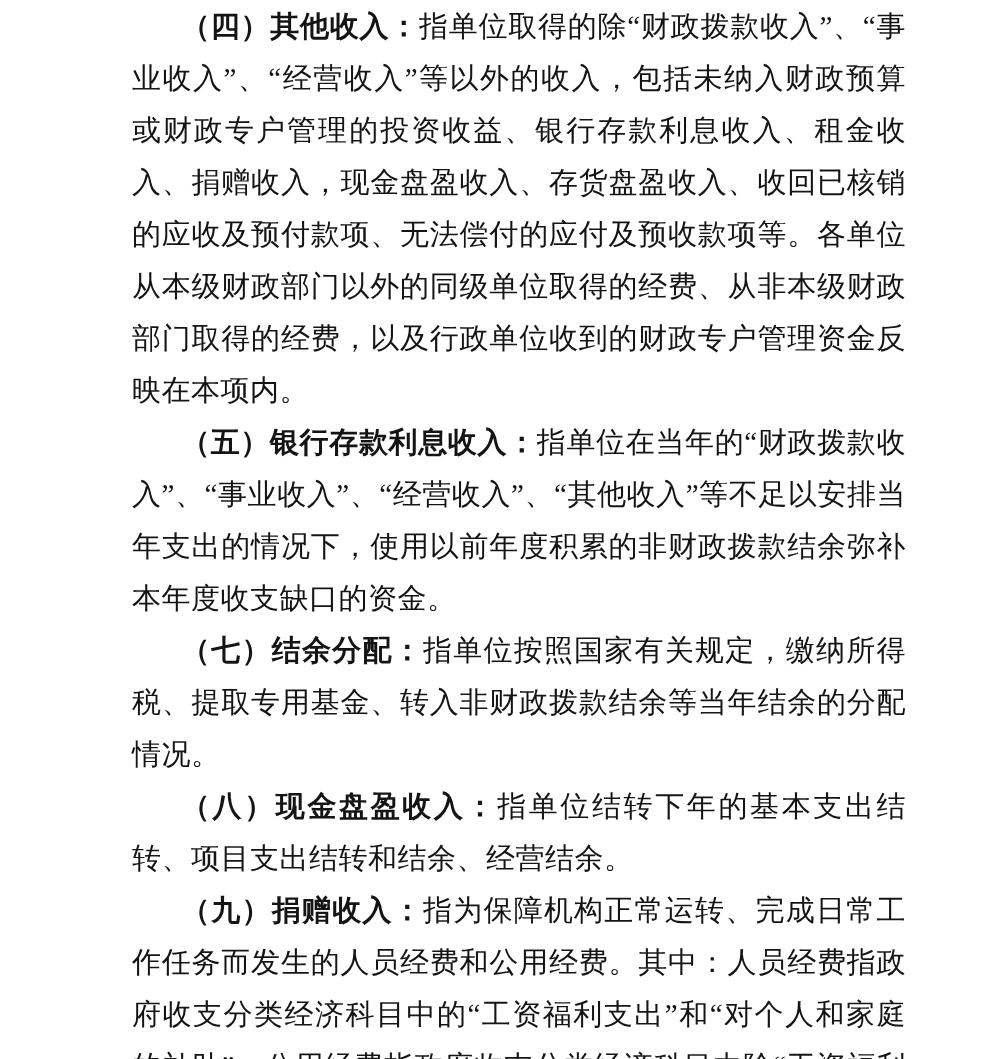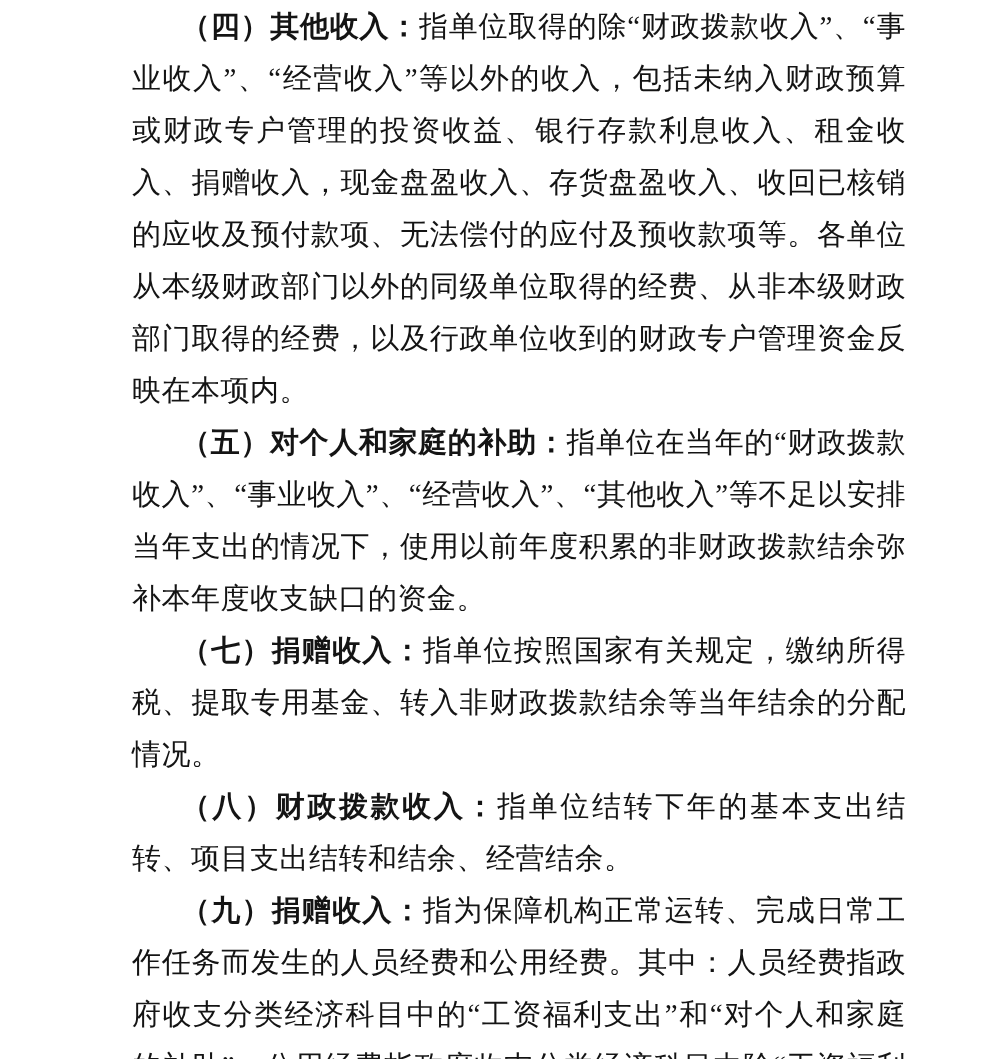--- a/index.html
+++ b/index.html
@@ -38,22 +38,22 @@
     font-weight: normal;
   }
 </style>
 </head>
 <body>
 
 <div class="page">
 
   <p class="doc-para"><span class="para-label">（四）其他收入：</span><span class="para-body">指单位取得的除“财政拨款收入”、“事业收入”、“经营收入”等以外的收入，包括未纳入财政预算或财政专户管理的投资收益、银行存款利息收入、租金收入、捐赠收入，现金盘盈收入、存货盘盈收入、收回已核销的应收及预付款项、无法偿付的应付及预收款项等。各单位从本级财政部门以外的同级单位取得的经费、从非本级财政部门取得的经费，以及行政单位收到的财政专户管理资金反映在本项内。</span></p>
 
-  <p class="doc-para"><span class="para-label">（五）对个人和家庭的补助：</span><span class="para-body">指单位在当年的“财政拨款收入”、“事业收入”、“经营收入”、“其他收入”等不足以安排当年支出的情况下，使用以前年度积累的非财政拨款结余弥补本年度收支缺口的资金。</span></p>
+  <p class="doc-para"><span class="para-label">（五）银行存款利息收入：</span><span class="para-body">指单位在当年的“财政拨款收入”、“事业收入”、“经营收入”、“其他收入”等不足以安排当年支出的情况下，使用以前年度积累的非财政拨款结余弥补本年度收支缺口的资金。</span></p>
 
 
-  <p class="doc-para"><span class="para-label">（七）捐赠收入：</span><span class="para-body">指单位按照国家有关规定，缴纳所得税、提取专用基金、转入非财政拨款结余等当年结余的分配情况。</span></p>
+  <p class="doc-para"><span class="para-label">（七）结余分配：</span><span class="para-body">指单位按照国家有关规定，缴纳所得税、提取专用基金、转入非财政拨款结余等当年结余的分配情况。</span></p>
 
-  <p class="doc-para"><span class="para-label">（八）财政拨款收入：</span><span class="para-body">指单位结转下年的基本支出结转、项目支出结转和结余、经营结余。</span></p>
+  <p class="doc-para"><span class="para-label">（八）现金盘盈收入：</span><span class="para-body">指单位结转下年的基本支出结转、项目支出结转和结余、经营结余。</span></p>
 
   <p class="doc-para"><span class="para-label">（九）捐赠收入：</span><span class="para-body">指为保障机构正常运转、完成日常工作任务而发生的人员经费和公用经费。其中：人员经费指政府收支分类经济科目中的“工资福利支出”和“对个人和家庭的补助”；公用经费指政府收支分类经济科目中除“工资福利支出”和“对</span></p>
 
 </div>
 
 </body></html>

